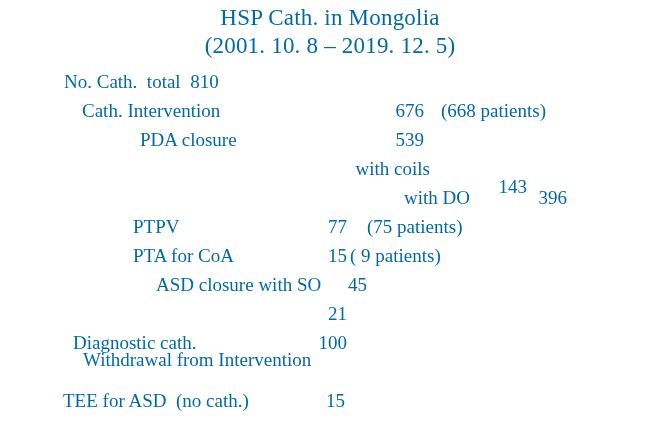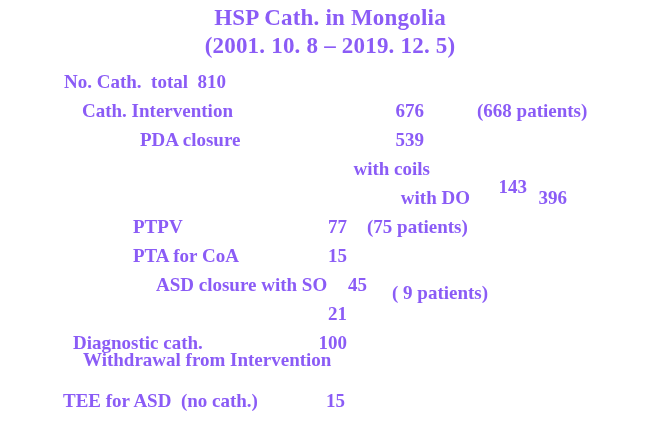--- a/index.html
+++ b/index.html
@@ -5,23 +5,23 @@
   html, body { margin: 0; padding: 0; }
   body {
     width: 660px; height: 445px;
     background: #ffffff;
     overflow: hidden;
   }
   .slide {
     position: relative;
     width: 660px; height: 444px;
     background: #ffffff;
-    color: #8b5cf6;
+    color: #0369a1;
     font-family: "Liberation Serif", "DejaVu Serif", serif;
-    font-weight: 700;
+    font-weight: 400;
   }
   .title-block {
     position: absolute;
     top: 4px; left: 0;
     width: 660px;
     text-align: center;
     font-size: 23px;
     line-height: 28px;
     letter-spacing: 0.2px;
   }
@@ -46,33 +46,33 @@
   #r5  { top: 212px; }
   #r6  { top: 241px; }
   #r7  { top: 270px; margin-left: 20px; }
   #r8  { top: 299px; }
   #r9  { top: 328px; }
   #r10 { top: 386px; }
   
   #r0 .lbl  { left: 64px; }
   #r1 .lbl  { left: 82px; }
   #r1 .num  { right: 236px; }
-  #r1 .note { left: 441px; margin-left: 36px; }
+  #r1 .note { left: 441px; }
   #r2 .lbl  { left: 140px; text-align: center; }
   #r2 .num  { right: 236px; }
   #r3 .lbl  { right: 230px; }
   #r3 .num  { right: 133px; margin-top: 18px; }
   #r4 .lbl  { right: 230px; }
   #r4 .num  { right: 133px; }
   #r5 .lbl  { left: 133px; }
   #r5 .num  { right: 313px; }
   #r5 .note { left: 367px; }
   #r6 .lbl  { left: 133px; }
   #r6 .num  { right: 313px; }
-  #r6 .note { left: 392px; margin-top: 37px; }
+  #r6 .note { left: 350px; }
   #r7 .lbl  { left: 136px; }
   #r7 .num  { right: 313px; }
   #r8 .lbl  { left: 83px; margin-top: 46px; }
   #r8 .num  { right: 313px; }
   #r9 .lbl  { left: 73px; }
   #r9 .num  { right: 313px; }
   #r10 .lbl { left: 63px; }
   #r10 .num { right: 315px; }
 </style>
 </head>

